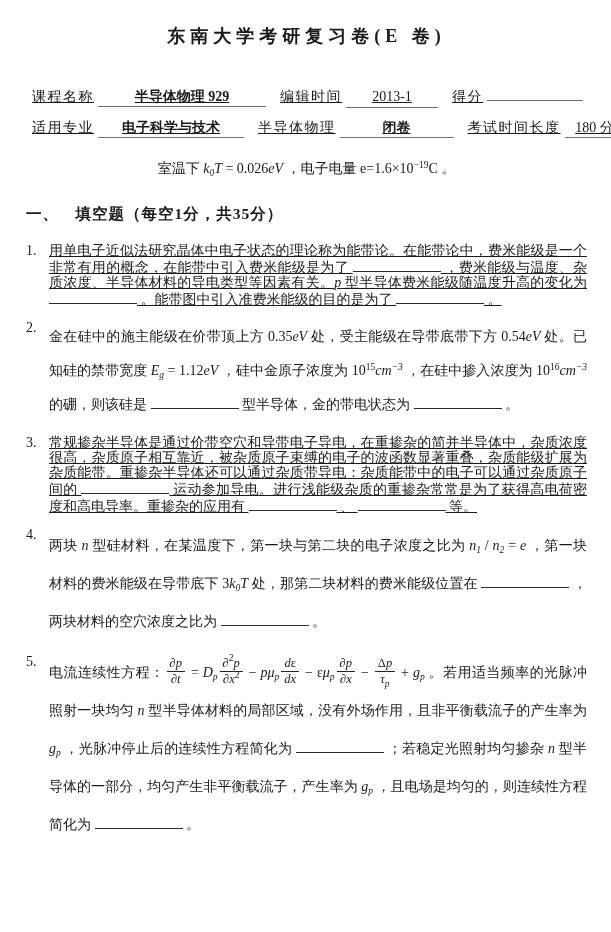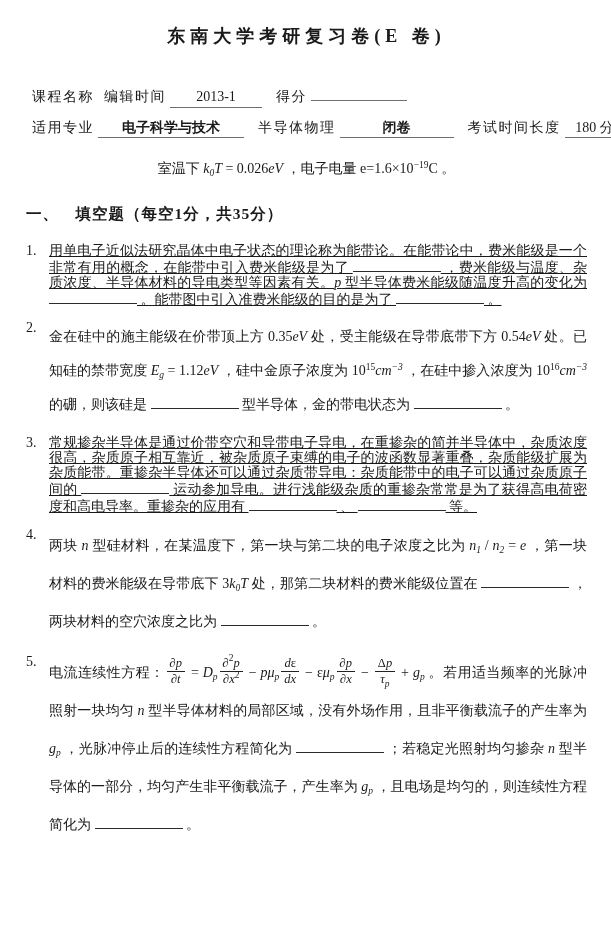--- a/index.html
+++ b/index.html
@@ -15,21 +15,21 @@
     overflow:hidden;
   }
   .title{
     font-size:18px;
     font-weight:bold;
     text-align:center;
     letter-spacing:5px;
     margin:12px 0 34px 0;
   }
   
-  .hdr{margin:0 4px 22px 6px;}
+  .hdr{margin:0 4px 22px 6px;text-decoration:underline;}
   .hrow{display:flex;align-items:baseline;margin-bottom:11px;white-space:nowrap;}
   .hlabel{letter-spacing:1.5px;flex:none;}
   .hval{
     flex:none;
     border-bottom:1.5px solid #6f6f6f;
     text-align:center;
     min-height:18px;
     margin:0 4px;
   }
   .bold{font-weight:bold;}
@@ -89,20 +89,21 @@
 </head>
 <body>
 
 <div class="page">
 
   <h1 class="title">东南大学考研复习卷(E 卷)</h1>
 
   <div class="hdr">
     <div class="hrow">
       <span class="hlabel">课程名称</span>
+      <span class="hval w-course bold">半导体物理 929</span>
       <span class="gap"></span>
       <span class="hlabel">编辑时间</span>
       <span class="hval w-date">2013-1</span>
       <span class="gap"></span>
       <span class="hlabel">得分</span>
       <span class="hval w-score"></span>
     </div>
     <div class="hrow">
       <span class="hlabel">适用专业</span>
       <span class="hval w-major bold">电子科学与技术</span>

